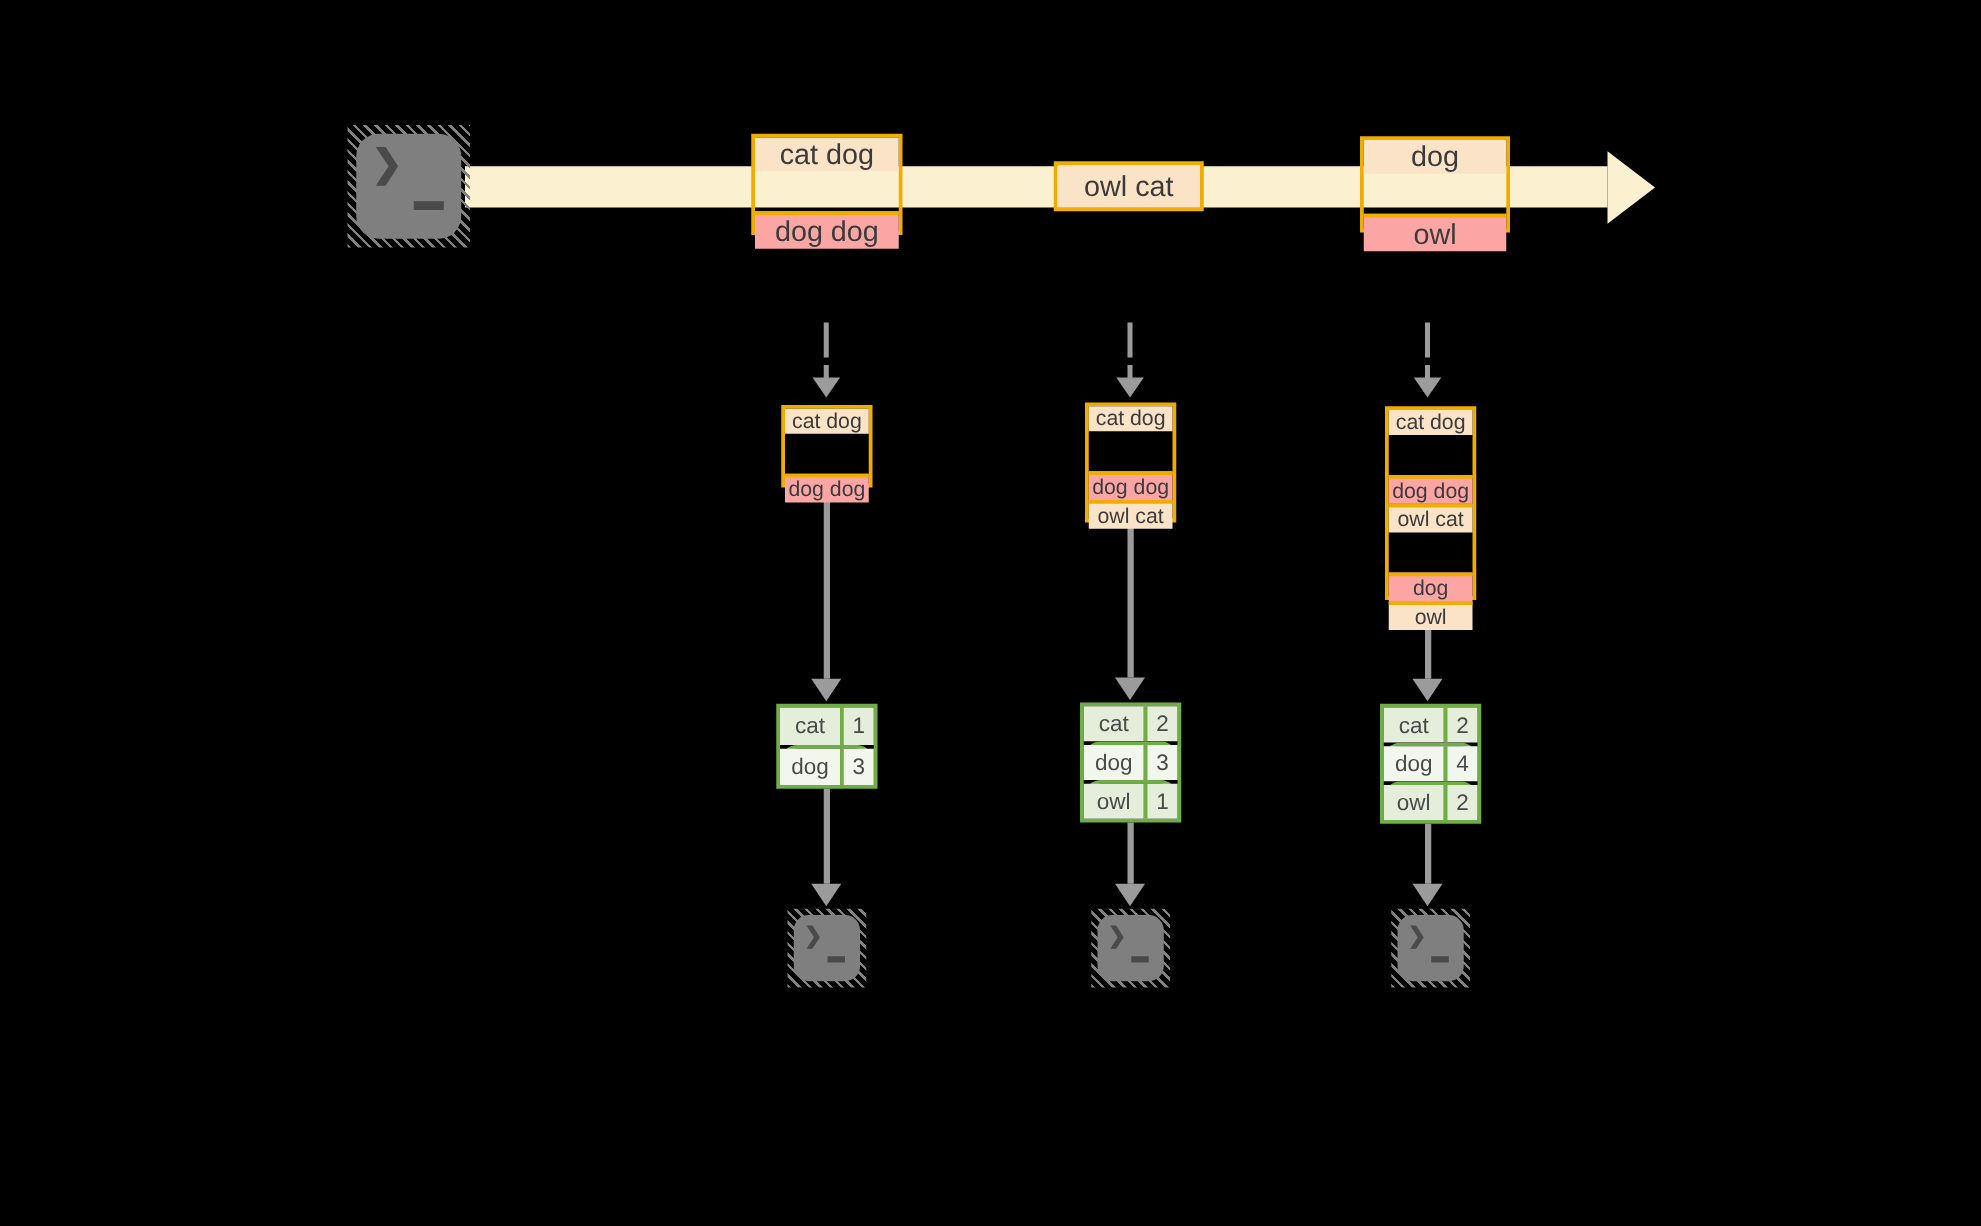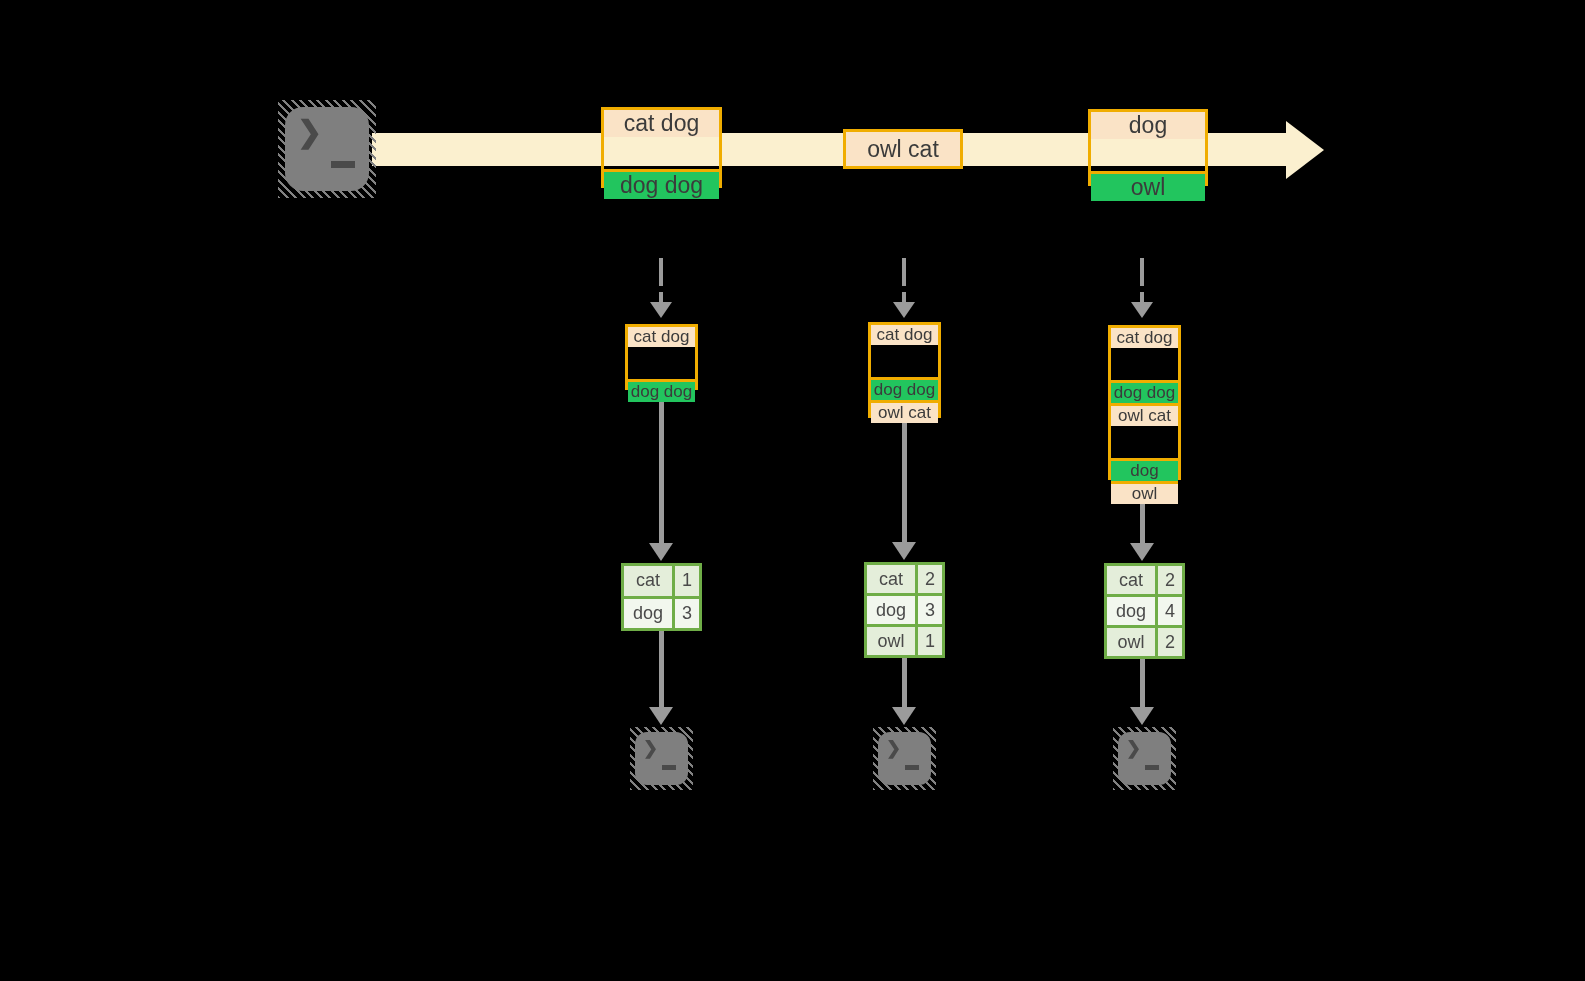--- a/index.html
+++ b/index.html
@@ -20,25 +20,25 @@
   .chev { position: absolute; color: #4a4a4a; font-weight: bold; line-height: 1; }
   .underscore { position: absolute; background: #4a4a4a; }
 
   
   .obox { position: absolute; border: 3px solid #f0ad00; display: flex; flex-direction: column; z-index: 3; }
   .orow { flex: 1; display: flex; align-items: center; justify-content: center; color: #3b3b3b; white-space: nowrap; }
   .orow + .orow { border-top: 3px solid #f0ad00; }
   .obox.big .orow { font-size: 23px; }
   .obox.small .orow { font-size: 17px; }
   .fill-a { background: #fae3c6; }
-  .fill-b { background: #22c55e; margin-top: 32px; }
+  .fill-b { background: #fca5a5; margin-top: 32px; }
 
   
   .gtbl { position: absolute; border: 3px solid #6fad47; display: flex; flex-direction: column; z-index: 3; }
-  .grow { flex: 1; display: flex; }
+  .grow { flex: 1; display: flex; border-radius: 14px; }
   .grow + .grow { border-top: 3px solid #6fad47; }
   .gword { width: 48px; display: flex; align-items: center; justify-content: center; font-size: 18px; color: #4a4a4a; }
   .gcount { flex: 1; border-left: 3px solid #6fad47; display: flex; align-items: center; justify-content: center; font-size: 18px; color: #4a4a4a; }
   .g-a { background: #e4eeda; }
   .g-b { background: #f2f7ee; }
 
   
   .shaft { position: absolute; width: 5px; background: #9b9b9b; z-index: 1; }
   .dash  { position: absolute; width: 4px; background: #9b9b9b; z-index: 1; }
   .ahead { position: absolute; width: 0; height: 0;

